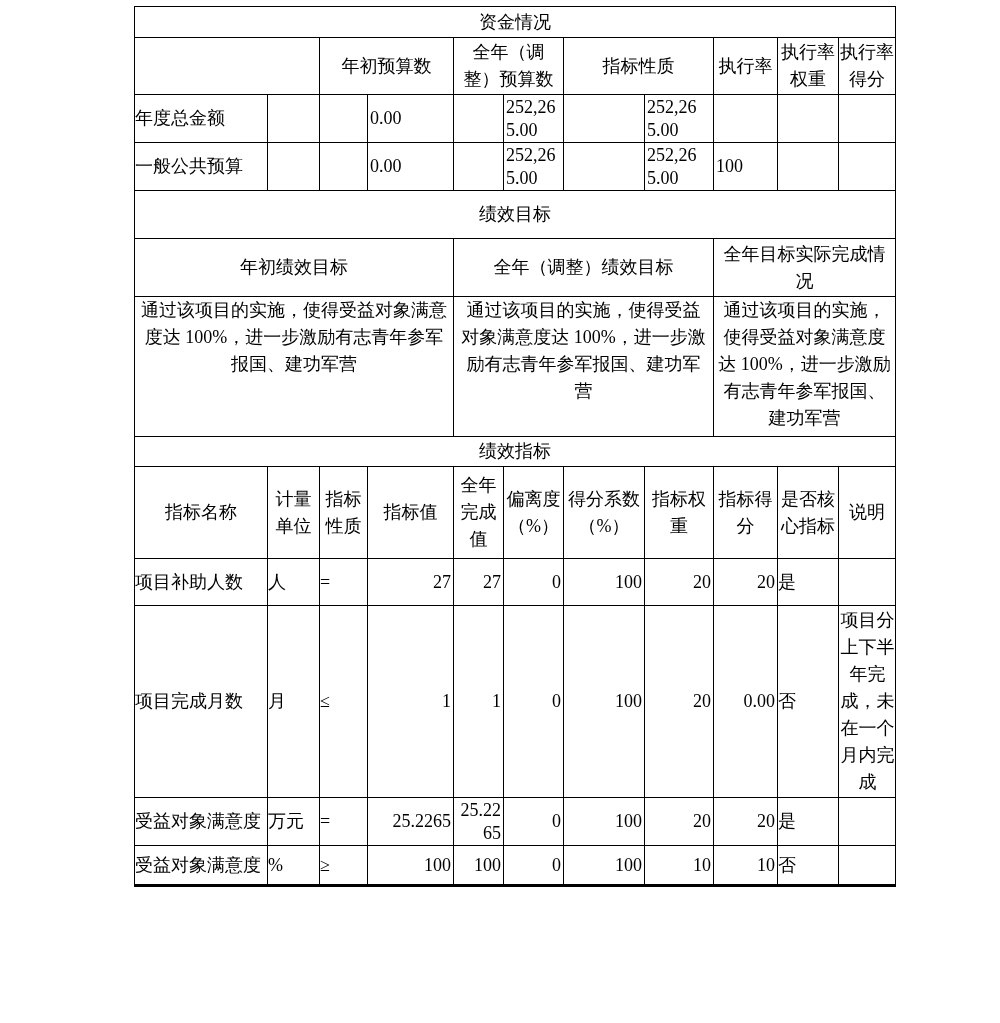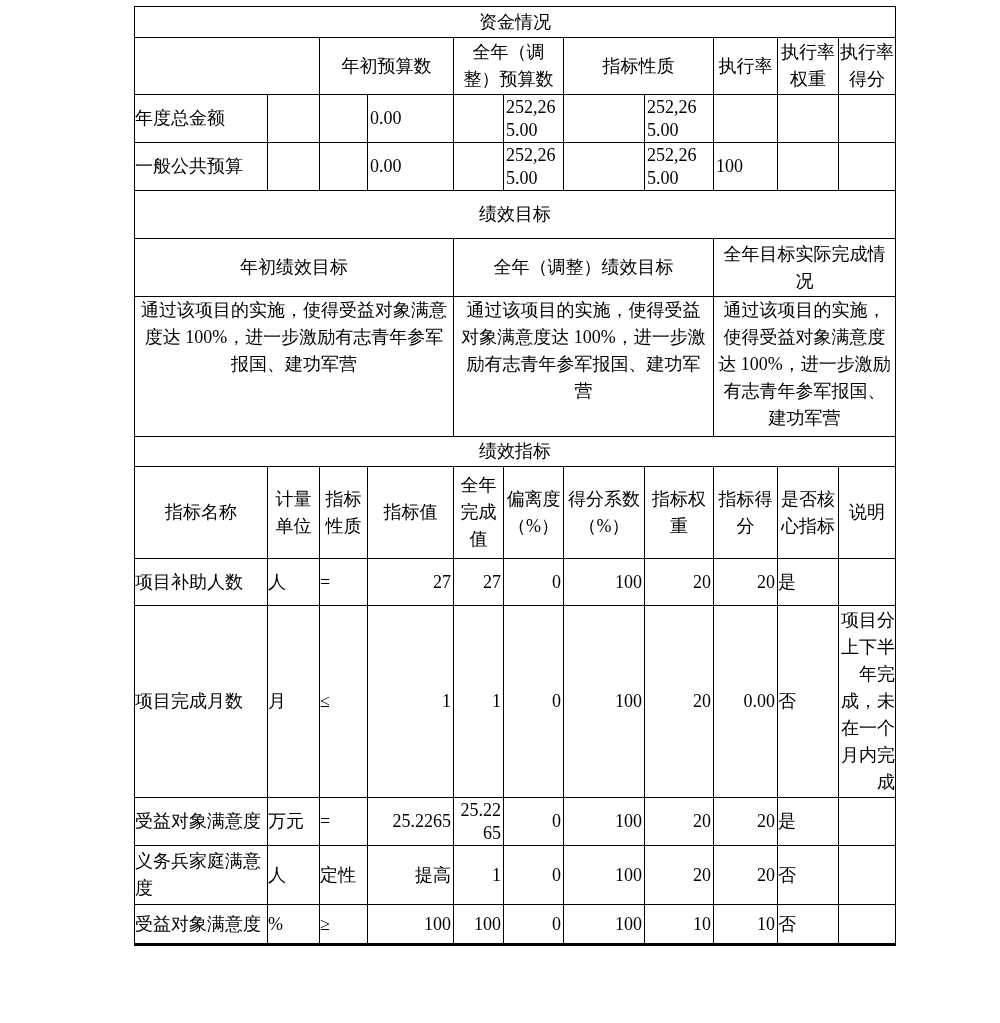--- a/index.html
+++ b/index.html
@@ -34,21 +34,21 @@
   td.lb { text-align: left; padding-left: 0; }
   
   td.nl { text-align: left; word-break: break-all; line-height: 1.25; padding: 1px 4px 1px 2px; }
   
   td.nr { text-align: right; word-break: break-all; line-height: 1.25; padding: 1px 2px; }
   
   td.nc { text-align: center; line-height: 1.25; }
   
   td.gt { vertical-align: top; text-align: center; padding: 0 4px; }
   
-  td.note { text-align: right; padding: 1px 0 1px 1px; }
+  td.note { text-align: center; padding: 1px 0 1px 1px; }
 </style>
 </head>
 <body>
 
 <div class="page">
   <table class="report">
     <colgroup>
       <col style="width:133px">
         <col style="width:52px">
         <col style="width:48px">
@@ -164,33 +164,20 @@
       <td class="lb">=</td>
       <td class="nr">25.2265</td>
       <td class="nr">25.2265</td>
       <td class="nr">0</td>
       <td class="nr">100</td>
       <td class="nr">20</td>
       <td class="nr">20</td>
       <td class="lb">是</td>
       <td class="note"></td>
     </tr>
-    <tr style="height:59px">
-      <td class="lb">义务兵家庭满意度</td>
-      <td class="lb">人</td>
-      <td class="lb">定性</td>
-      <td class="nr">提高</td>
-      <td class="nr">1</td>
-      <td class="nr">0</td>
-      <td class="nr">100</td>
-      <td class="nr">20</td>
-      <td class="nr">20</td>
-      <td class="lb">否</td>
-      <td class="note"></td>
-    </tr>
     <tr style="height:40px">
       <td class="lb">受益对象满意度</td>
       <td class="lb">%</td>
       <td class="lb">≥</td>
       <td class="nr">100</td>
       <td class="nr">100</td>
       <td class="nr">0</td>
       <td class="nr">100</td>
       <td class="nr">10</td>
       <td class="nr">10</td>

